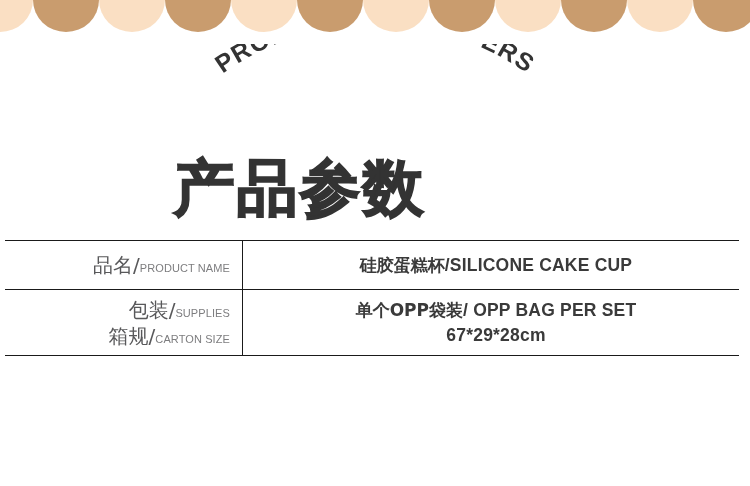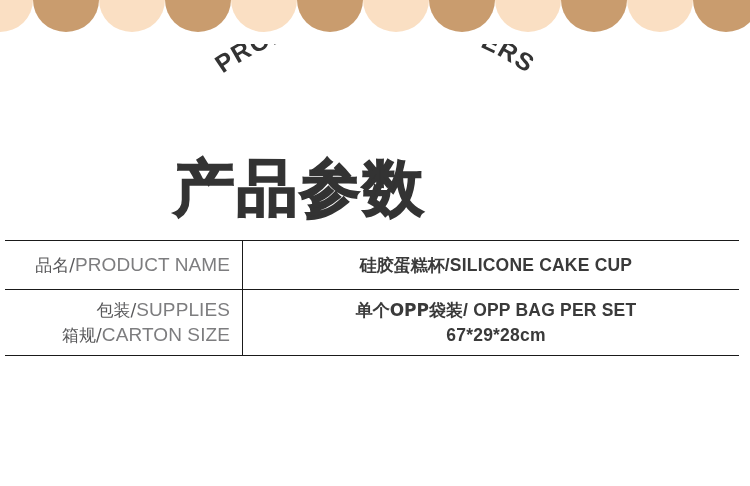--- a/index.html
+++ b/index.html
@@ -99,26 +99,26 @@
     padding-left: 10px;
     color: #3a3a3a;
   }
 
   .lbl-line {
     white-space: nowrap;
     line-height: 1.30;
   }
   .lbl-cn {
     font-family: "DejaVu Sans", "Liberation Sans", sans-serif;
-    font-size: 17px;
+    font-size: 20px;
     color: #58585a;
   }
   .lbl-en {
     font-family: "Liberation Sans", "DejaVu Sans", sans-serif;
-    font-size: 19px;
+    font-size: 11px;
     color: #7d7d7f;
     letter-spacing: 0.1px;
   }
 
   .val-line {
     white-space: nowrap;
     line-height: 1.42;
     font-size: 17px;
     font-weight: bold;
     font-family: "DejaVu Sans", "Liberation Sans", sans-serif;

